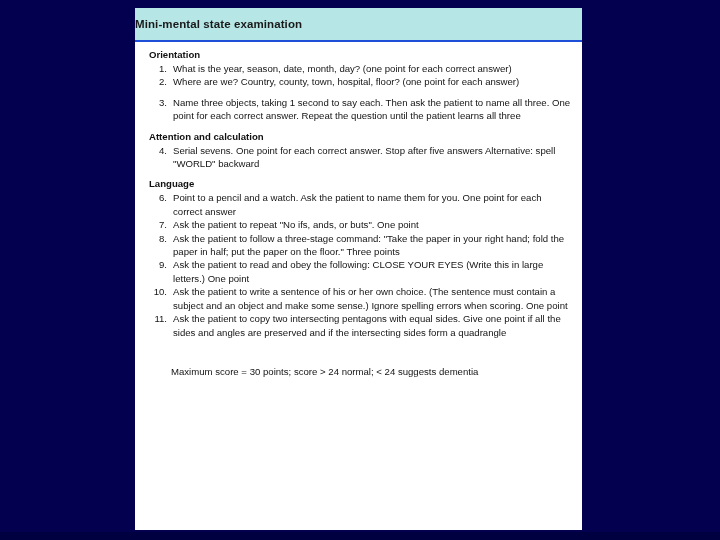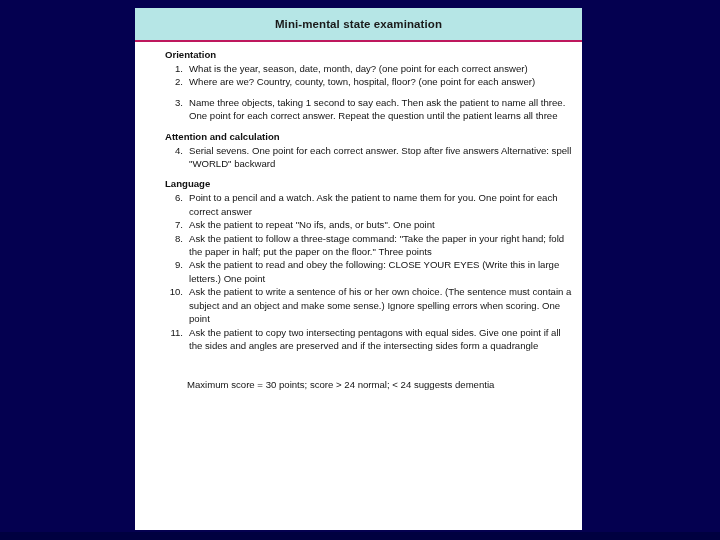--- a/index.html
+++ b/index.html
@@ -33,35 +33,35 @@
     width: 447px;
     height: 522px;
     background: #ffffff;
     box-sizing: border-box;
     overflow: hidden;
   }
 
   .card-header {
     height: 32px;
     background: #b6e6e6;
-    border-bottom: 2px solid #be185d;
+    border-bottom: 2px solid #1d4ed8;
     display: flex;
     align-items: center;
-    justify-content: center;
+    justify-content: flex-start;
   }
   .card-title {
     font-size: 11.5px;
     font-weight: bold;
     color: #1a1a1a;
     letter-spacing: 0.1px;
     white-space: nowrap;
   }
 
   .card-body {
-    padding: 6px 10px 4px 30px;
+    padding: 6px 10px 4px 14px;
     color: #141414;
   }
 
   .section {
     margin-bottom: 7px;
   }
   .section-heading {
     font-size: 9.6px;
     font-weight: bold;
     color: #111111;

